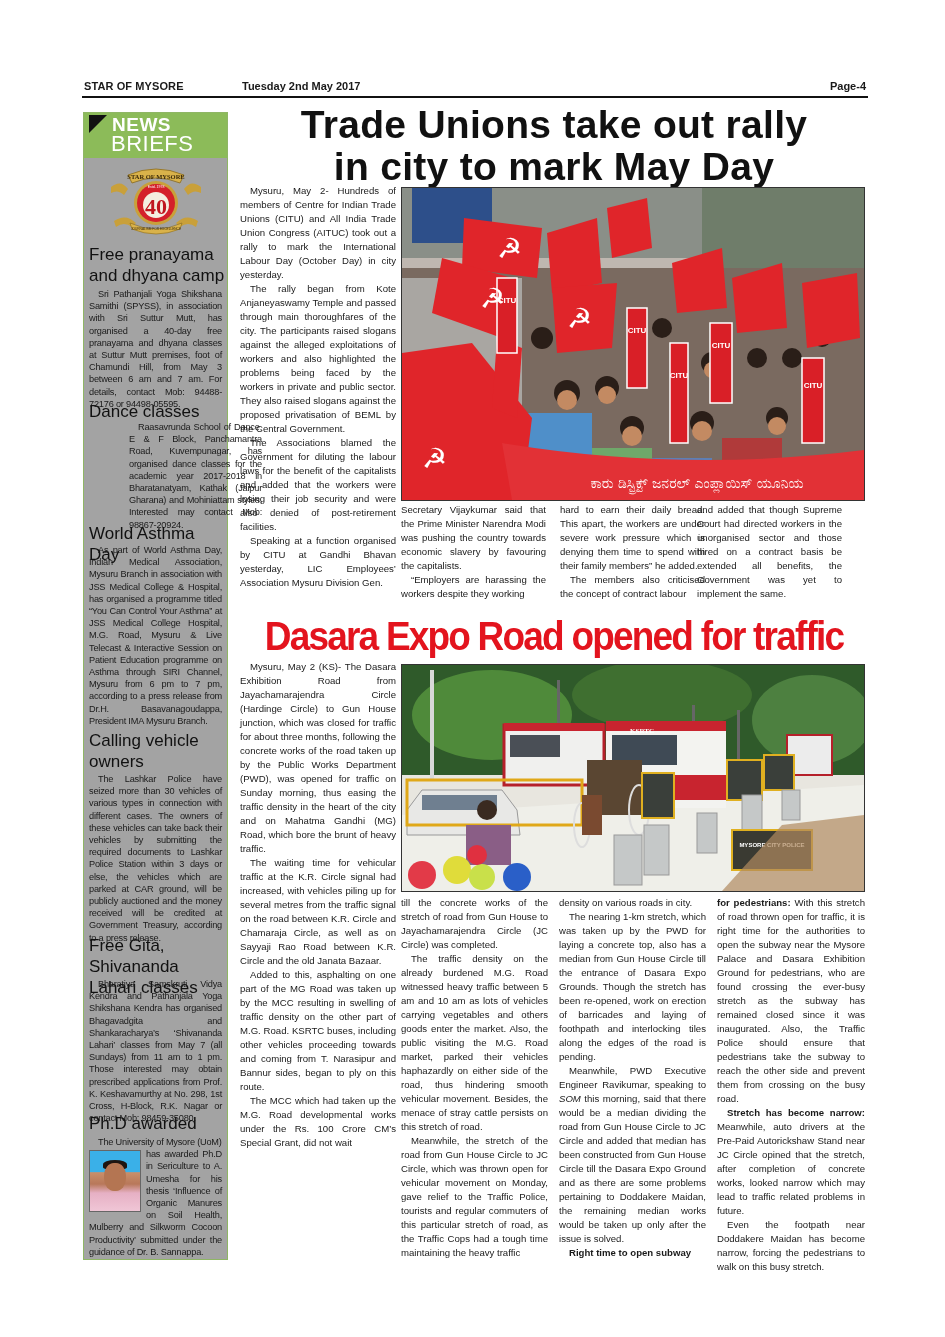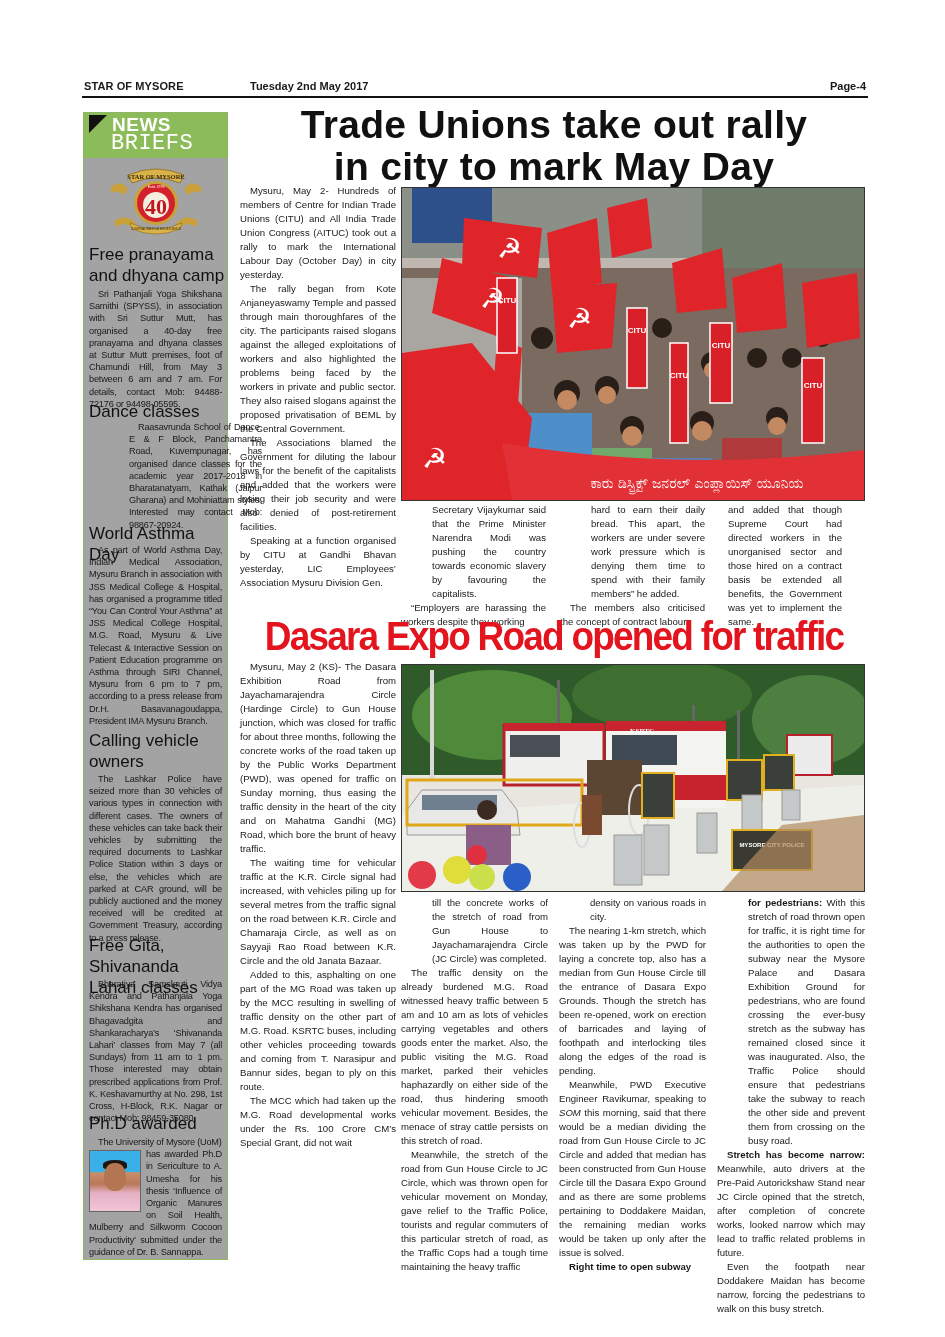--- a/index.html
+++ b/index.html
@@ -2,44 +2,44 @@
 <html><head>
 <meta charset="utf-8">
 <style>
   html, body { margin: 0; padding: 0; background: #ffffff; }
   body { width: 945px; height: 1337px; position: relative; overflow: hidden; font-family: "Liberation Sans", sans-serif; color: #1a1a1a; }
   .abs { position: absolute; }
 
   
   .masthead { left: 82px; top: 80px; width: 786px; height: 16px; border-bottom: 2px solid #111; }
   .mast-paper { position: absolute; left: 2px; top: 0; font-size: 11px; font-weight: bold; letter-spacing: 0.1px; }
-  .mast-date { position: absolute; left: 168px; top: 0; font-size: 11px; font-weight: bold; }
+  .mast-date { position: absolute; left: 160px; top: 0; font-size: 11px; font-weight: bold; }
   .mast-page { position: absolute; right: 2px; top: 0; font-size: 11px; font-weight: bold; }
 
   
   .sidebar { left: 83px; top: 112px; width: 145px; height: 1148px; background: #a3a3a3; border: 1px solid #8fb665; box-sizing: border-box; }
   .sb-head { position: absolute; left: 0; top: 0; width: 143px; height: 45px; background: #8cbb59; }
   .sb-corner { position: absolute; left: 5px; top: 2px; width: 0; height: 0; border-top: 18px solid #111; border-right: 18px solid transparent; }
   .sb-news { position: absolute; left: 28px; top: 2px; font-size: 19px; font-weight: bold; color: #fff; line-height: 19px; letter-spacing: 0.5px; }
-  .sb-briefs { position: absolute; left: 27px; top: 20px; font-size: 22px; color: #fff; line-height: 22px; letter-spacing: 0.5px; font-family: Liberation Mono, monospace; }
+  .sb-briefs { position: absolute; left: 27px; top: 20px; font-size: 22px; color: #fff; line-height: 22px; letter-spacing: 0.5px; }
   .logo { position: absolute; left: 22px; top: 52px; width: 100px; height: 72px; }
   .sb-title { position: absolute; left: 5px; font-size: 17px; color: #111; line-height: 21px; font-family: "Liberation Sans", sans-serif; }
   .sb-body { position: absolute; left: 5px; width: 133px; font-size: 9.2px; line-height: 12.2px; text-align: justify; font-family: "Liberation Sans", sans-serif; letter-spacing: -0.2px; }
   .sb-body p { margin: 0; text-indent: 9px; }
   .phd-photo { float: left; width: 50px; height: 60px; margin: 2px 5px 2px 0; background: linear-gradient(180deg,#3ab0e8 0%,#3ab0e8 35%,#c98f6a 36%,#b8785a 55%,#e6b0c4 70%,#f0c6d6 100%); border: 1px solid #666; position: relative; }
   .phd-face { position: absolute; left: 14px; top: 12px; width: 22px; height: 28px; border-radius: 45%; background: #b47552; }
   .phd-hair { position: absolute; left: 13px; top: 9px; width: 24px; height: 9px; border-radius: 50% 50% 20% 20%; background: #1e1410; }
 
   
   .hl1 { left: 238px; top: 104px; width: 632px; text-align: center; font-size: 39px; line-height: 42px; font-weight: bold; color: #111; letter-spacing: 0.3px; }
   .hl2 { left: 238px; top: 612px; width: 632px; text-align: center; font-size: 37px; line-height: 44px; font-weight: bold; color: #e3141e; letter-spacing: -1.8px; transform: scaleY(1.12); transform-origin: top; font-family: "Liberation Sans", sans-serif; }
 
   .col { position: absolute; font-size: 9.6px; line-height: 14px; text-align: justify; color: #1a1a1a; letter-spacing: 0px; }
   .col p { margin: 0; text-indent: 10px; }
-  .col p.noindent { text-indent: 0; margin-left: 31px; }
+  .col p.noindent { text-indent: 0; }
   .col b { font-weight: bold; }
 
   
   .photo1 { left: 401px; top: 187px; width: 462px; height: 312px; background: #c8c0bb; border: 1px solid #333; overflow: hidden; }
   .photo2 { left: 401px; top: 664px; width: 462px; height: 226px; background: #d9d9d2; border: 1px solid #333; overflow: hidden; }
 </style>
 </head>
 <body>
 
 <div class="abs masthead">

